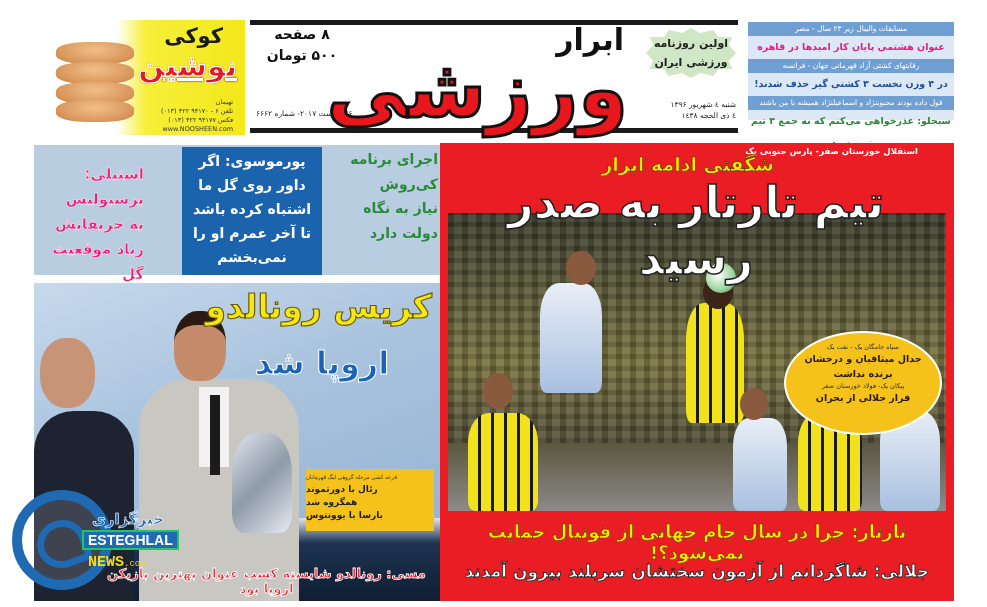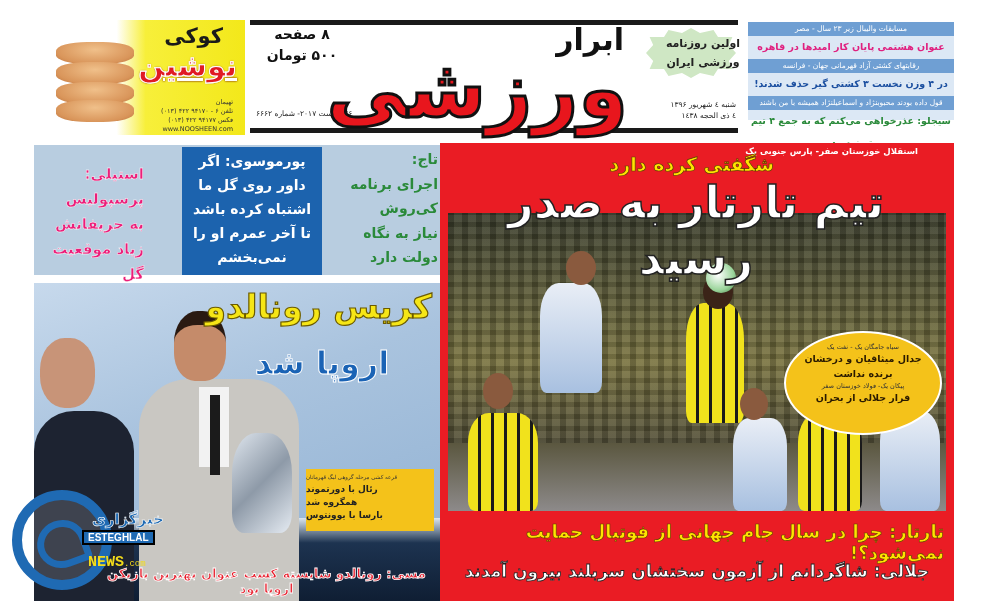--- a/index.html
+++ b/index.html
@@ -15,21 +15,21 @@
   .ad .small { position:absolute; right:12px; font-size:6.5px; color:#333; direction:ltr; text-align:right; }
 
   .hdr-rule { left: 250px; width: 488px; height: 5px; background: #1a1a1a; }
   .pages { left: 262px; top: 24px; width: 80px; font-size: 14px; font-weight: bold; color:#111; line-height: 21px; text-align:center; }
   .date-left { left: 256px; top: 109px; font-size: 7.5px; color:#222; }
   .logo-wrap { left: 378px; top: 22px; width: 260px; height: 108px; }
   .logo-main { position:absolute; left:0; top:28px; width:250px; font-size: 80px; line-height:80px; font-weight: 900; color:#e8161d; -webkit-text-stroke: 3px #111; text-align:center; font-family:"DejaVu Sans", sans-serif; letter-spacing:-4px;}
   .logo-sub { position:absolute; right:14px; top:0; font-size:30px; font-weight:bold; color:#111; }
 
   .badge { left: 646px; top: 28px; width: 90px; height: 50px; background:#cfe7c4; clip-path: polygon(50% 0%,60% 10%,75% 4%,80% 18%,96% 18%,92% 34%,100% 50%,92% 66%,96% 82%,80% 82%,75% 96%,60% 90%,50% 100%,40% 90%,25% 96%,20% 82%,4% 82%,8% 66%,0% 50%,8% 34%,4% 18%,20% 18%,25% 4%,40% 10%); }
-  .badge-txt { left: 646px; top: 34px; width: 90px; font-size: 11px; line-height: 19px; font-weight:bold; color:#222; text-align:center;margin-left:12px; }
+  .badge-txt { left: 646px; top: 34px; width: 90px; font-size: 11px; line-height: 19px; font-weight:bold; color:#222; text-align:center; }
   .date-right { left: 646px; top: 99px; width: 90px; font-size: 7.5px; line-height: 11px; color:#222; text-align:right; }
 
   .news-box { left: 748px; top: 22px; width: 206px; height: 98px; background: #dce8f5; }
   .nb-row { position:absolute; left:0; width:206px; text-align:center; font-weight:bold; }
   .nb-head { height: 14px; background: #6f9fd3; color: #fff; font-size: 7.5px; line-height:14px; font-weight:normal; }
   .nb-sub { height: 22px; font-size: 9.5px; line-height: 22px; }
 
   
   .strip { left: 34px; top: 145px; width: 406px; height: 130px; background: #b8cde0; }
   .col-pink { position:absolute; left:0; top:2px; width:112px; color:#ec1e79; font-size:15px; line-height:25px; font-weight:bold; text-align:right; padding-right:2px;margin-top:15px; -webkit-text-stroke:0.4px #fff; }
@@ -51,40 +51,40 @@
   .ron-box { position:absolute; left:272px; top:186px; width:128px; height:62px; background:#f4c21a; text-align:left; }
   .ron-box .kicker { font-size:5.5px; color:#333; margin-top:5px; }
   .ron-box .body { font-size:9px; line-height:13px; font-weight:bold; color:#222; margin-top:3px; }
   .ron-caption { position:absolute; left:60px; bottom:5px; width:345px; text-align:center; font-size:13px; font-weight:bold; color:#e81c2b; -webkit-text-stroke:0.8px #fff; }
 
   
   .wm { left: 12px; top: 490px; width: 150px; height: 105px; }
   .wm-ring { position:absolute; left:0; top:0; width:100px; height:100px; border-radius:50%; border:10px solid #1f6ab3; background: rgba(255,255,255,0.15); }
   .wm-inner { position:absolute; left:25px; top:30px; width:50px; height:48px; border-radius:50% 50% 10% 50%; border:7px solid #1f6ab3; transform: rotate(-20deg); }
   .wm-fa { position:absolute; left:80px; top:20px; font-size:15px; font-weight:bold; color:#1f6ab3; -webkit-text-stroke:0.6px #fff; }
-  .wm-est { position:absolute; left:70px; top:40px; padding:0 4px; background:#1f6ab3; color:#fff; font-size:10px; font-weight:bold; direction:ltr; font-family:"Liberation Sans", sans-serif; border:2px solid #000000; }
+  .wm-est { position:absolute; left:70px; top:40px; padding:0 4px; background:#1f6ab3; color:#fff; font-size:14px; font-weight:bold; direction:ltr; font-family:"Liberation Sans", sans-serif; border:2px solid #22c55e; }
   .wm-news { position:absolute; left:76px; top:64px; direction:ltr; font-family:Liberation Mono, monospace; font-size:15px; font-weight:bold; color:#f3dc1a; }
   .wm-com { font-size:9px; color:#f3dc1a; font-weight:normal; }
 
   
   .red { left: 440px; top: 143px; width: 514px; height: 458px; background: #ea1c24; padding-left: 23px; }
   .red-kicker { position:absolute; right:36px; top:3px; font-size:8.5px; color:#fff; font-weight:bold; }
   .red-sup { position:absolute; right:180px; top:10px; font-size:19px; font-weight:bold; color:#ffe400; -webkit-text-stroke:0.7px #5a3b00; }
   .red-head { position:absolute; right:18px; top:32px; width:480px; text-align:center; font-size:45px; line-height:56px; font-weight:900; color:#fff; -webkit-text-stroke:1.5px #222; z-index:3; letter-spacing:-1px; }
   .photo { position:absolute; left:8px; top:70px; width:498px; height:298px; background: linear-gradient(180deg,#3a3d2c 0%, #5b5a38 25%, #7a7440 50%, #565238 75%, #8d8a8a 100%); overflow:hidden; }
   .crowd { position:absolute; left:0; top:0; width:498px; height:230px; background: repeating-linear-gradient(90deg, rgba(0,0,0,0.18) 0 6px, rgba(255,255,255,0.04) 6px 14px), repeating-linear-gradient(0deg, rgba(0,0,0,0.12) 0 5px, rgba(255,255,255,0.05) 5px 12px); }
   .pl { position:absolute; border-radius:30% 30% 10% 10%; }
   .pl.white { background: linear-gradient(180deg,#e9eef6,#a8c0e0); }
   .pl.yellow { background: repeating-linear-gradient(90deg,#f1e21c 0 10px,#1a1a1a 10px 13px); }
   .head { position:absolute; border-radius:50%; background:#8a5a3e; }
   .ball { position:absolute; left:258px; top:50px; width:30px; height:30px; border-radius:50%; background: radial-gradient(circle at 40% 40%, #ffffff, #9ad49a 60%, #3e7a3e); }
   .oval { position:absolute; left:336px; top:118px; width:158px; height:104px; border-radius:50%; background:#f4c21a; border:2px solid #fff; text-align:center; z-index:4; }
   .oval .k { font-size:6.5px; color:#333; margin-top:10px; }
   .oval .b { font-size:9.5px; font-weight:bold; color:#2a1a00; line-height:15px; }
-  .red-line1 { position:absolute; right:10px; top:378px; width:494px; text-align:right; font-size:18px; font-weight:bold; color:#ffe400; -webkit-text-stroke:0.6px #5a3b00; }
+  .red-line1 { position:absolute; right:10px; top:378px; width:494px; text-align:center; font-size:18px; font-weight:bold; color:#ffe400; -webkit-text-stroke:0.6px #5a3b00; }
   .red-line2 { position:absolute; right:10px; top:418px; width:494px; text-align:center; font-size:17px; font-weight:bold; color:#fff; -webkit-text-stroke:0.8px #222; }
 </style>
 </head>
 <body>
 
 <div class="abs ad">
   <div class="cookie" style="top:22px;"></div>
   <div class="cookie" style="top:42px;"></div>
   <div class="cookie" style="top:62px;"></div>
   <div class="cookie" style="top:80px;"></div>
@@ -137,21 +137,20 @@
     <div>می‌دهد</div>
   </div>
   <div class="col-blue">
     <div>پورموسوی: اگر</div>
     <div>داور روی گل ما</div>
     <div>اشتباه کرده باشد</div>
     <div>تا آخر عمرم او را</div>
     <div>نمی‌بخشم</div>
   </div>
   <div class="col-green">
-    <div>تاج:</div>
     <div>اجرای برنامه</div>
     <div>کی‌روش</div>
     <div>نیاز به نگاه</div>
     <div>دولت دارد</div>
   </div>
 </div>
 
 <div class="abs ron">
   <div class="ron-stage"></div>
   <div class="person1-body"></div>
@@ -179,21 +178,21 @@
 <div class="abs wm">
   <div class="wm-ring"></div>
   <div class="wm-inner"></div>
   <div class="wm-fa">خبرگزاری</div>
   <div class="wm-est">ESTEGHLAL</div>
   <div class="wm-news"><span>NEWS</span><span class="wm-com">.com</span></div>
 </div>
 
 <div class="abs red">
   <div class="red-kicker">استقلال خوزستان صفر- پارس جنوبی یک</div>
-  <div class="red-sup">شگفتی کرده دارد</div>
+  <div class="red-sup">شگفتی ادامه ابرار</div>
   <div class="red-head">تیم تارتار به صدر رسید</div>
 
   <div class="photo">
     <div class="crowd"></div>
 
     <div class="pl white" style="left:92px; top:70px; width:62px; height:110px;"></div>
     <div class="head" style="left:118px; top:38px; width:30px; height:34px;"></div>
     <div class="pl yellow" style="left:238px; top:90px; width:58px; height:120px;"></div>
     <div class="head" style="left:255px; top:62px; width:30px; height:34px; background:#3b2418;"></div>
     <div class="ball"></div>

